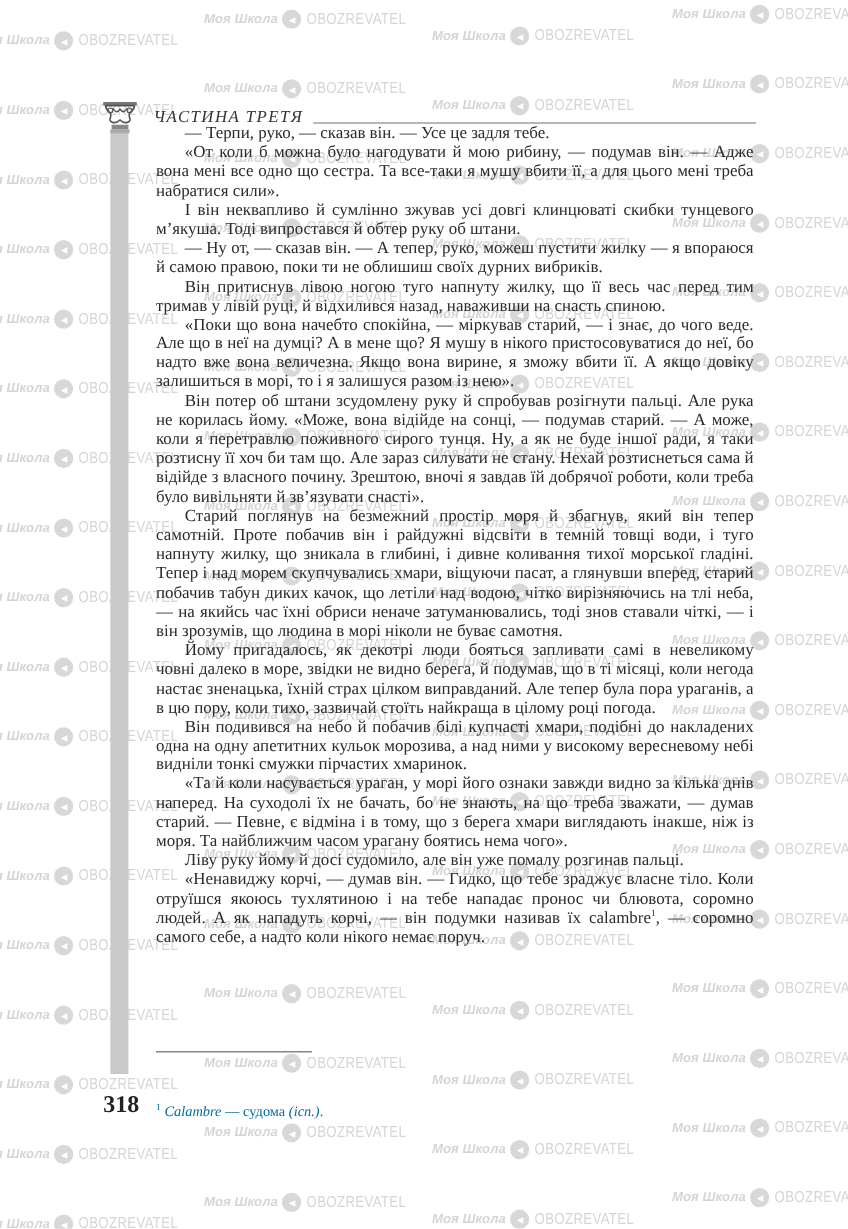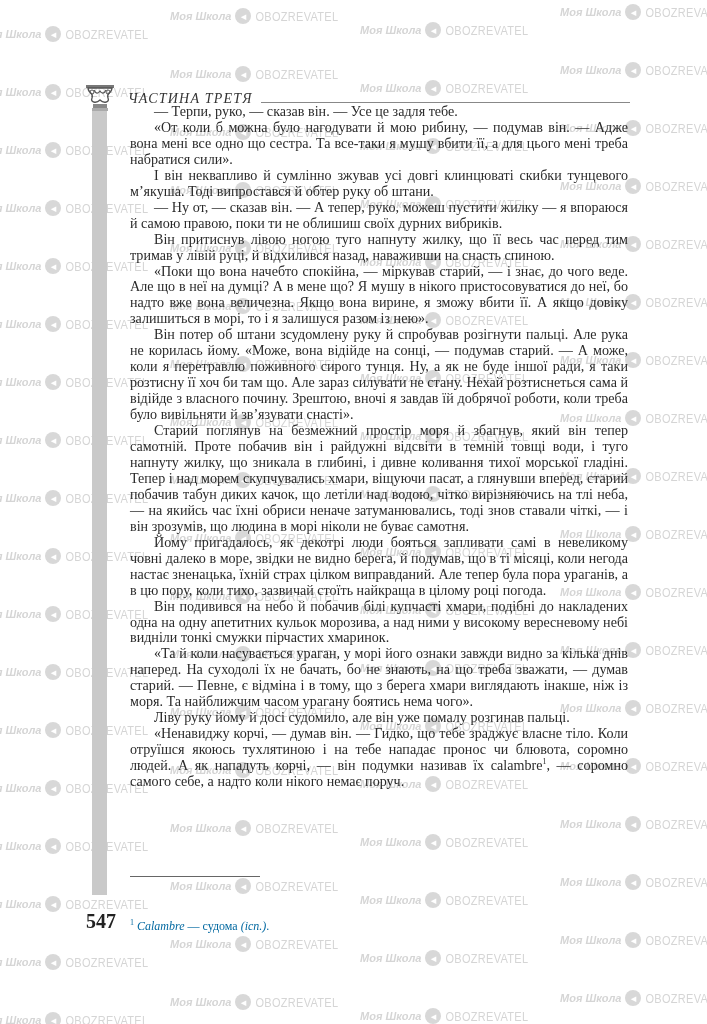--- a/index.html
+++ b/index.html
@@ -454,14 +454,14 @@
     <p>Йому пригадалось, як декотрі люди бояться запливати самі в невеликому човні далеко в море, звідки не видно берега, й подумав, що в ті місяці, коли негода настає зненацька, їхній страх цілком виправданий. Але тепер була пора ураганів, а в цю пору, коли тихо, зазвичай стоїть найкраща в цілому році погода.</p>
     <p>Він подивився на небо й побачив білі купчасті хмари, подібні до накладених одна на одну апетитних кульок морозива, а над ними у високому вересневому небі видніли тонкі смужки пірчастих хмаринок.</p>
     <p>«Та й коли насувається ураган, у морі його ознаки завжди видно за кілька днів наперед. На суходолі їх не бачать, бо не знають, на що треба зважати, — думав старий. — Певне, є відміна і в тому, що з берега хмари виглядають інакше, ніж із моря. Та найближчим часом урагану боятись нема чого».</p>
     <p>Ліву руку йому й досі судомило, але він уже помалу розгинав пальці.</p>
     <p><span>«Ненавиджу корчі, — думав він. — Гидко, що тебе зраджує власне тіло. Коли отруїшся якоюсь тухлятиною і на тебе нападає пронос чи блювота, соромно людей. А як нападуть корчі, — він подумки називав їх calambre</span><sup class="fnref">1</sup><span>, — соромно самого себе, а надто коли нікого немає поруч.</span></p>
   </div>
 
   <div class="footnote-rule"></div>
   <div class="footnote"><sup>1</sup> <span class="fn-term">Calambre</span><span> — судома </span><span class="fn-lang">(ісп.)</span><span>.</span></div>
 
-  <div class="page-number">547</div>
+  <div class="page-number">318</div>
 </div>
 
 </body></html>

